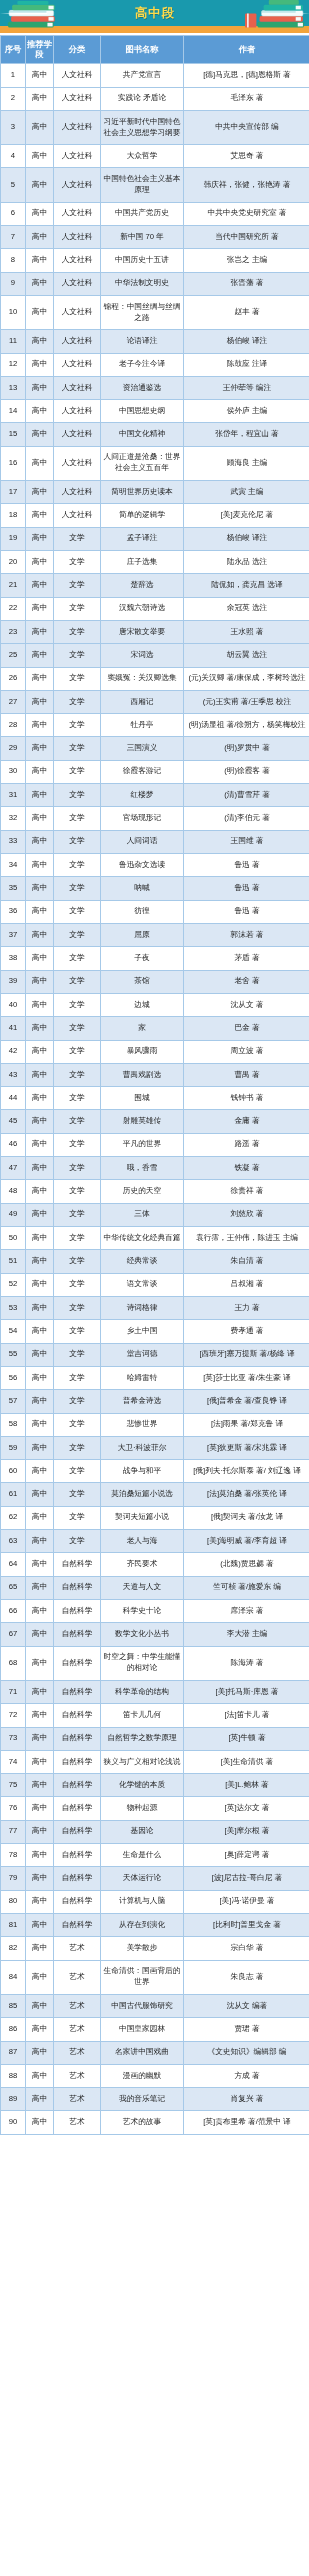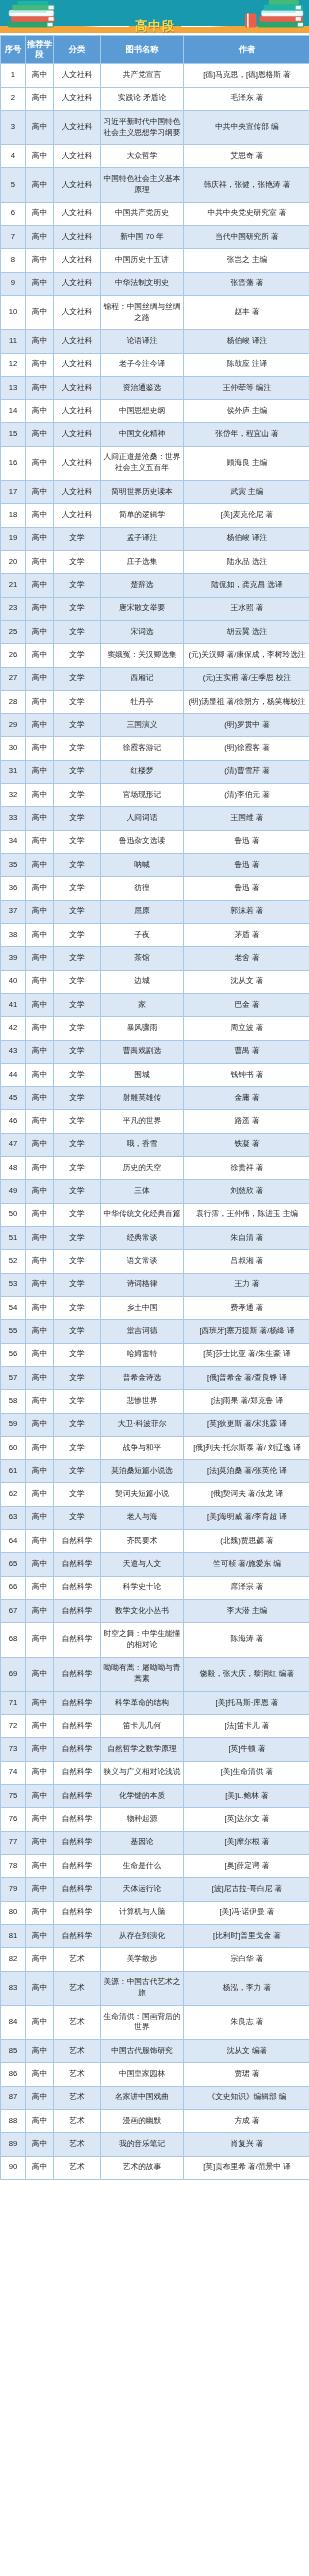--- a/index.html
+++ b/index.html
@@ -24,23 +24,22 @@
     left: 0; bottom: 0;
     width: 100%; height: 6.7px;
     background: #f3a43b;
   }
   .banner-title-wrap {
     position: absolute;
     left: 0; top: 5.2px;
     width: 100%;
     display: flex;
     align-items: center;
-    justify-content: center;
+    justify-content: space-between;
     gap: 6.2px;
-    margin-top: 13px;
   }
   .banner-title {
     font-size: 12.4px;
     font-weight: bold;
     color: #ffd94a;
     letter-spacing: 1px;
     text-shadow: 0.5px 1px 0 rgba(0,60,70,0.35);
     white-space: nowrap;
   }
   .dash {
@@ -287,20 +286,27 @@
     <td>庄子选集</td>
     <td>陆永品 选注</td>
   </tr>
         <tr class="alt">
     <td>21</td>
     <td>高中</td>
     <td>文学</td>
     <td>楚辞选</td>
     <td>陆侃如，龚克昌 选译</td>
   </tr>
+        <tr>
+    <td>22</td>
+    <td>高中</td>
+    <td>文学</td>
+    <td>汉魏六朝诗选</td>
+    <td>余冠英 选注</td>
+  </tr>
         <tr class="alt">
     <td>23</td>
     <td>高中</td>
     <td>文学</td>
     <td>唐宋散文举要</td>
     <td>王水照 著</td>
   </tr>
         <tr class="alt">
     <td>25</td>
     <td>高中</td>
@@ -601,27 +607,20 @@
     <td>自然科学</td>
     <td>数学文化小丛书</td>
     <td>李大潜 主编</td>
   </tr>
         <tr>
     <td>68</td>
     <td>高中</td>
     <td>自然科学</td>
     <td>时空之舞：中学生能懂的相对论</td>
     <td>陈海涛 著</td>
-  </tr>
-        <tr class="alt">
-    <td>69</td>
-    <td>高中</td>
-    <td>自然科学</td>
-    <td>呦呦有蒿：屠呦呦与青蒿素</td>
-    <td>饶毅，张大庆，黎润红 编著</td>
   </tr>
         <tr class="alt">
     <td>71</td>
     <td>高中</td>
     <td>自然科学</td>
     <td>科学革命的结构</td>
     <td>[美]托马斯·库恩 著</td>
   </tr>
         <tr>
     <td>72</td>
@@ -693,27 +692,20 @@
     <td>从存在到演化</td>
     <td>[比利时]普里戈金 著</td>
   </tr>
         <tr>
     <td>82</td>
     <td>高中</td>
     <td>艺术</td>
     <td>美学散步</td>
     <td>宗白华 著</td>
   </tr>
-        <tr class="alt">
-    <td>83</td>
-    <td>高中</td>
-    <td>艺术</td>
-    <td>美源：中国古代艺术之旅</td>
-    <td>杨泓，李力 著</td>
-  </tr>
         <tr>
     <td>84</td>
     <td>高中</td>
     <td>艺术</td>
     <td>生命清供：国画背后的世界</td>
     <td>朱良志 著</td>
   </tr>
         <tr class="alt">
     <td>85</td>
     <td>高中</td>

